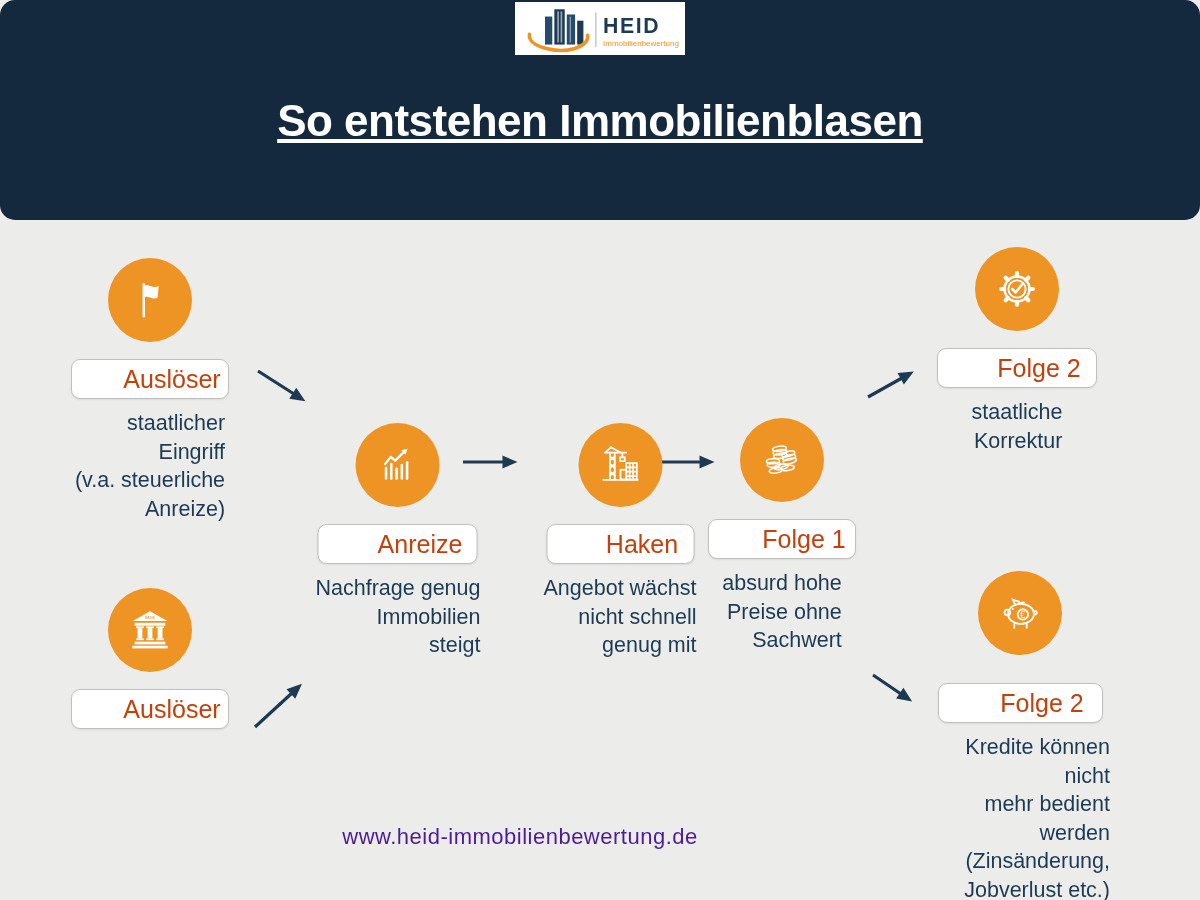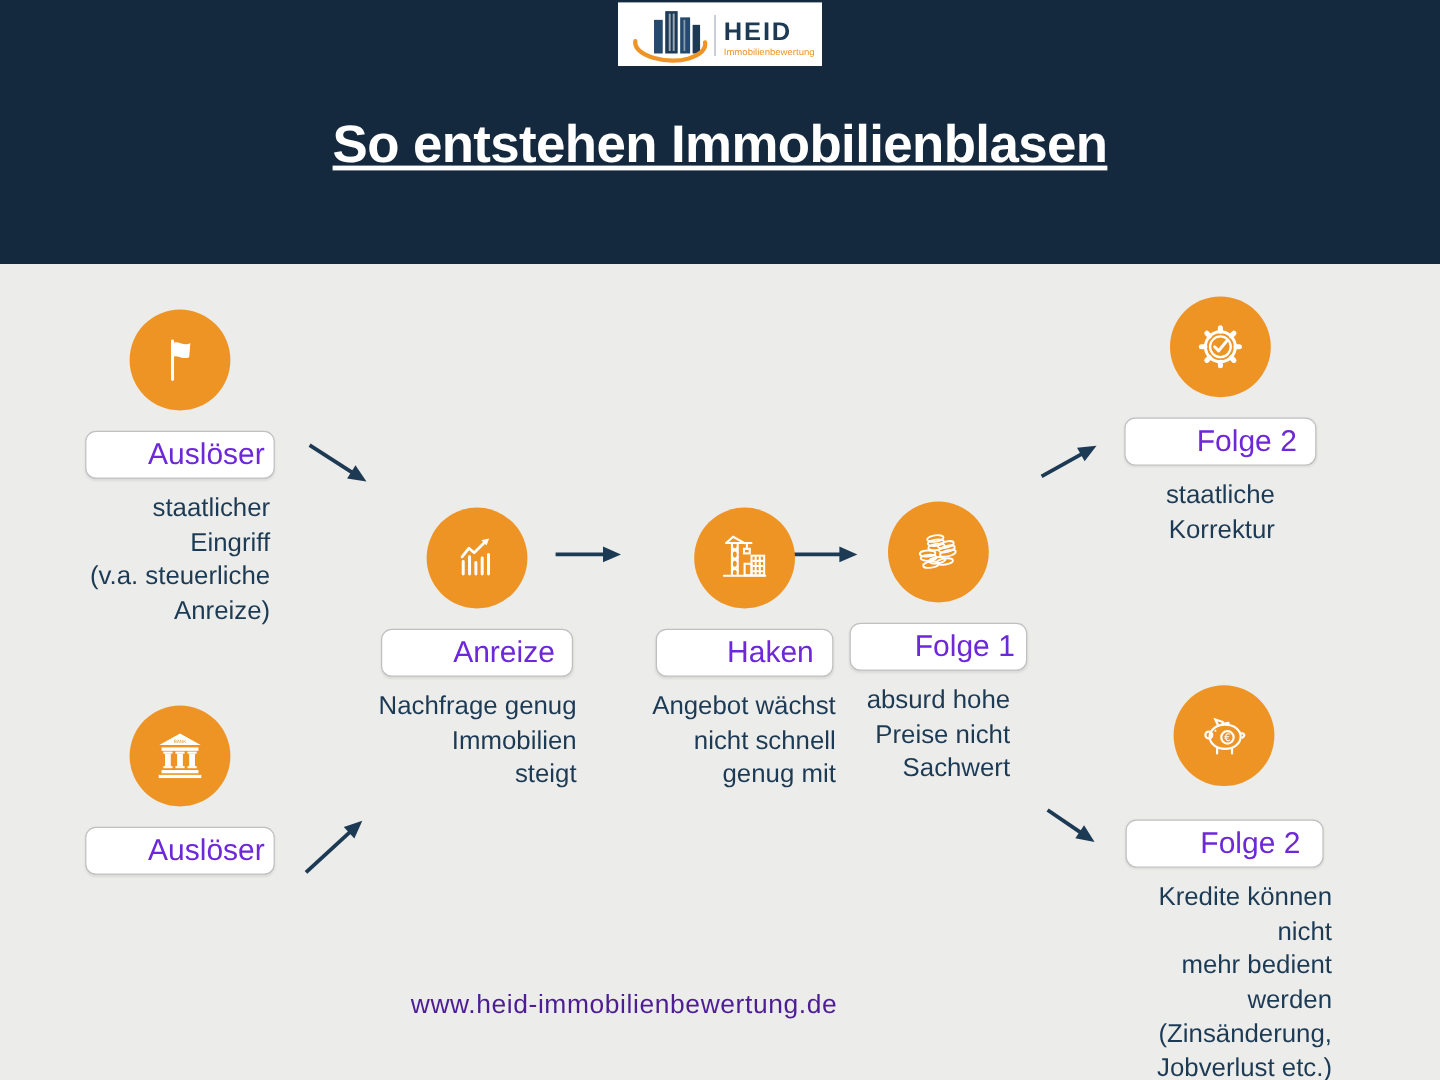--- a/index.html
+++ b/index.html
@@ -4,20 +4,21 @@
 <style>
   html,body { margin:0; padding:0; }
   body {
     width:1200px; height:900px; position:relative; overflow:hidden;
     background:#ECECEB;
     font-family:"Liberation Sans","DejaVu Sans",sans-serif;
   }
   .header {
     position:absolute; left:0; top:0; width:1200px; height:220px;
     background:#15293E;
+    border-radius:15px;
   }
   .logo-box {
     position:absolute; left:515px; top:2px; width:170px; height:53px;
     background:#ffffff; display:flex; align-items:center; justify-content:center;
   }
   .title {
     position:absolute; left:0; top:96px; width:1200px;
     text-align:center; color:#ffffff; font-size:44px; font-weight:bold;
     letter-spacing:-0.5px;
     text-decoration:underline;
@@ -28,21 +29,21 @@
   }
   .circle {
     width:84px; height:84px; border-radius:50%;
     background:#EE9424; display:flex; align-items:center; justify-content:center;
     flex-shrink:0;
   }
   .label-box {
     margin-top:17px; height:40px; background:#ffffff;
     border:1.5px solid #C0C0C0; border-radius:9px;
     display:flex; align-items:center; justify-content:center;
-    box-sizing:border-box; font-size:25px; color:#6d28d9;
+    box-sizing:border-box; font-size:25px; color:#c2410c;
     box-shadow:0 1px 2px rgba(0,0,0,.08);
     padding-left:44px;
   }
   .desc {
     margin-top:10px; font-size:21.5px; line-height:28.5px; color:#1C3A54;
     text-align:right; white-space:pre-line;
   }
   #node-0 { left:150px;  top:258px; }
   #node-1 { left:150px;  top:588px; }
   #node-2 { left:398px;  top:423px; }
@@ -208,21 +209,21 @@
         <ellipse cx="22" cy="31" rx="7.2" ry="2.7"></ellipse>
         <ellipse cx="28.5" cy="33" rx="7" ry="2.6"></ellipse>
         <ellipse cx="16" cy="34" rx="6.8" ry="2.6"></ellipse>
       </g>
     </svg>
   </div>
   <div class="label-box" style="width:148px">
     <span>Folge 1</span>
   </div>
   <div class="desc">absurd hohe
-Preise nicht
+Preise ohne
 Sachwert</div>
 </div>
 
 <div class="node" id="node-5">
   <div class="circle">
     <svg width="46" height="46" viewBox="0 0 48 48">
       <g stroke="#fff" fill="none">
         <circle cx="24" cy="24" r="13" stroke-width="2.6"></circle>
         <g stroke-width="4.4" stroke-linecap="round">
           <line x1="37.5" y1="24" x2="40.5" y2="24"></line>

